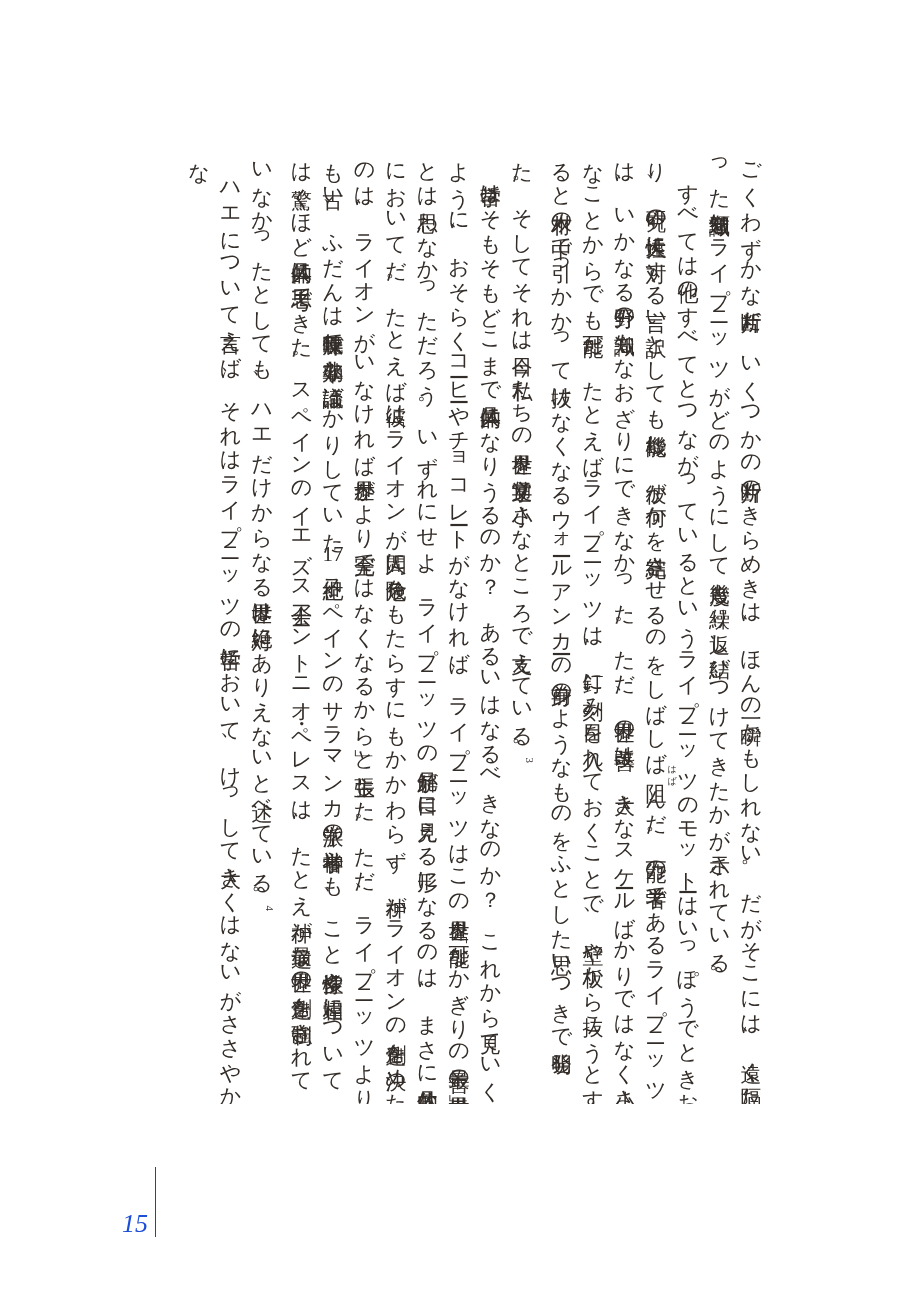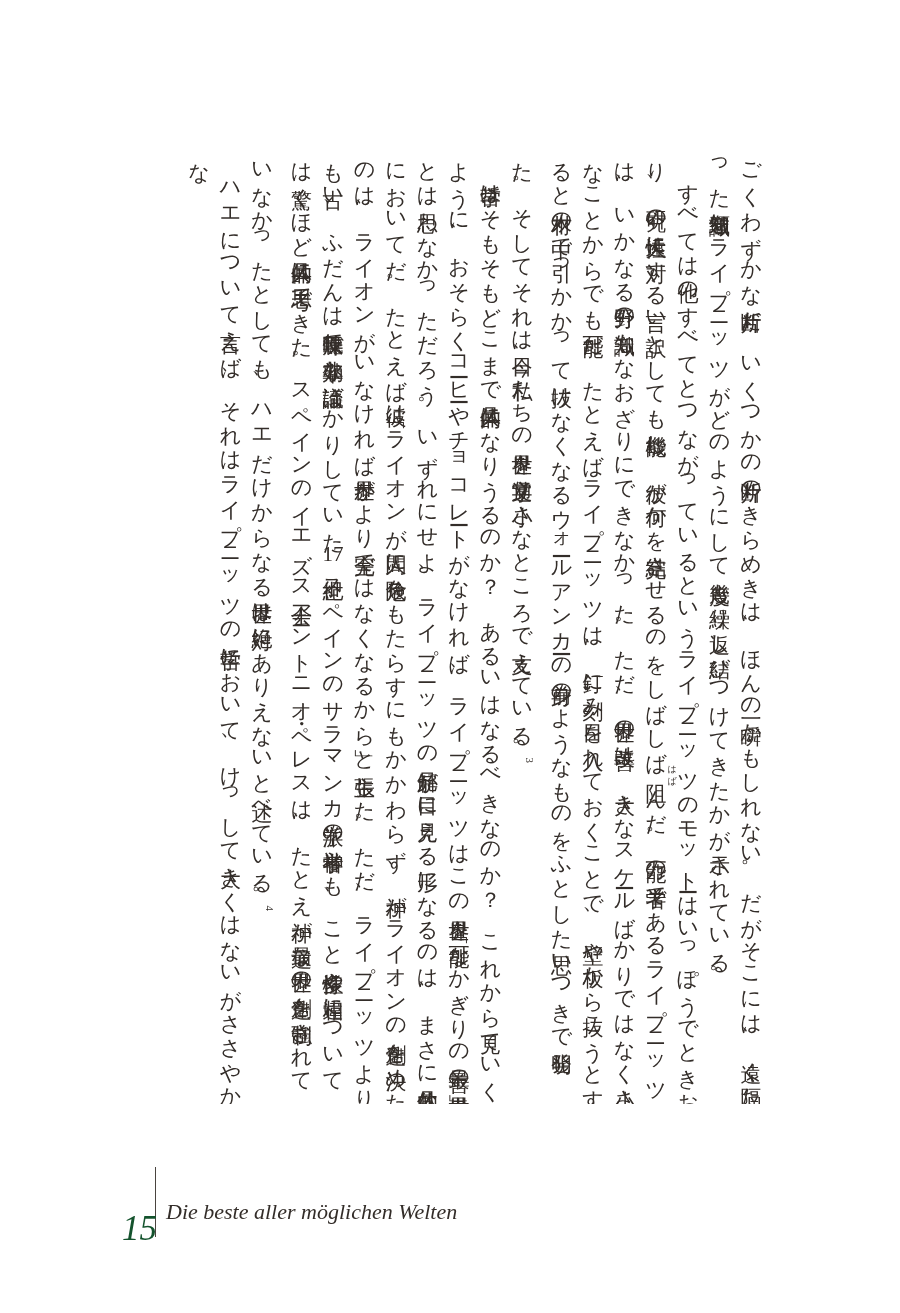--- a/index.html
+++ b/index.html
@@ -59,23 +59,23 @@
     left: 155px;
     top: 1167px;
     width: 1px;
     height: 70px;
     background: #4a443f;
   }
   .page-number {
     position: absolute;
     left: 122px;
     top: 1209px;
-    font-size: 35px;
+    font-size: 26px;
     font-style: italic;
-    color: #14532d;
+    color: #1d4ed8;
   }
   .running-title {
     position: absolute;
     left: 166px;
     top: 1199px;
     font-size: 22px;
     font-style: italic;
     color: #332d29;
   }
 </style>
@@ -88,15 +88,14 @@
       <p>ごくわずかな断片だ。いくつかの断片のきらめきは、ほんの一瞬かもしれない。だがそこには、遠く隔たった知識領域をライプニッツがどのようにして幾度も繰り返し結びつけてきたかが示されている。</p>
       <p class="indent">すべては他のすべてとつながっているというライプニッツのモットーはいっぽうでときおり、研究の遠大性に対する言い訳としても機能し、彼が何かを完結させるのをしばしば<ruby>阻<rt>はば</rt></ruby>んだ。万能の学者であるライプニッツは、いかなる分野の知識もなおざりにできなかった。ただ、世界の改善は、大きなスケールばかりではなく小さなことからでも可能だ。たとえばライプニッツは、釘に刻み目を入れておくことで、壁や板から抜こうとすると木材の中で引っかかって抜けなくなるウォールアンカーの前身のようなものをふとした思いつきで発明した。そしてそれは今日、私たちの世界を文字通り小さなところで支えている。<span class="fn-ref">3</span></p>
       <p class="indent">哲学はそもそもどこまで具体的になりうるのか？　あるいはなるべきなのか？　これから見ていくように、おそらくコーヒーやチョコレートがなければ、ライプニッツはこの世界を「可能なかぎりの最善の世界」とは思わなかっただろう。いずれにせよ、ライプニッツの見解が目に見える形になるのは、まさに具体的な例においてだ。たとえば彼は「ライオンが人間に危険をもたらすにもかかわらず、神がライオンの創造を決めたのは、ライオンがいなければ世界がより完全ではなくなるから」と主張した。ただ、ライプニッツよりも古い、ふだんは無味乾燥で非効率な議論ばかりしていた<span class="tcy">17</span>世紀スペインのサラマンカ学派の神学者らも、こと多様性や相違については驚くほど具体的に思考できた。スペインのイエズス会士アントニオ・ペレスは、たとえ神が最適な世界の創造を強制されていなかったとしても、ハエだけからなる世界は絶対にありえないと述べている。<span class="fn-ref">4</span></p>
       <p class="indent">ハエについて言えば、それはライプニッツの哲学において、けっして大きくはないがささやかな</p>
     </div>
 
   <div class="footer-rule"></div>
 
   <div class="page-number">15</div>
 
-  <div class="running-title">Die beste aller möglichen Welten</div>
 
 </div>
 
 </body></html>

